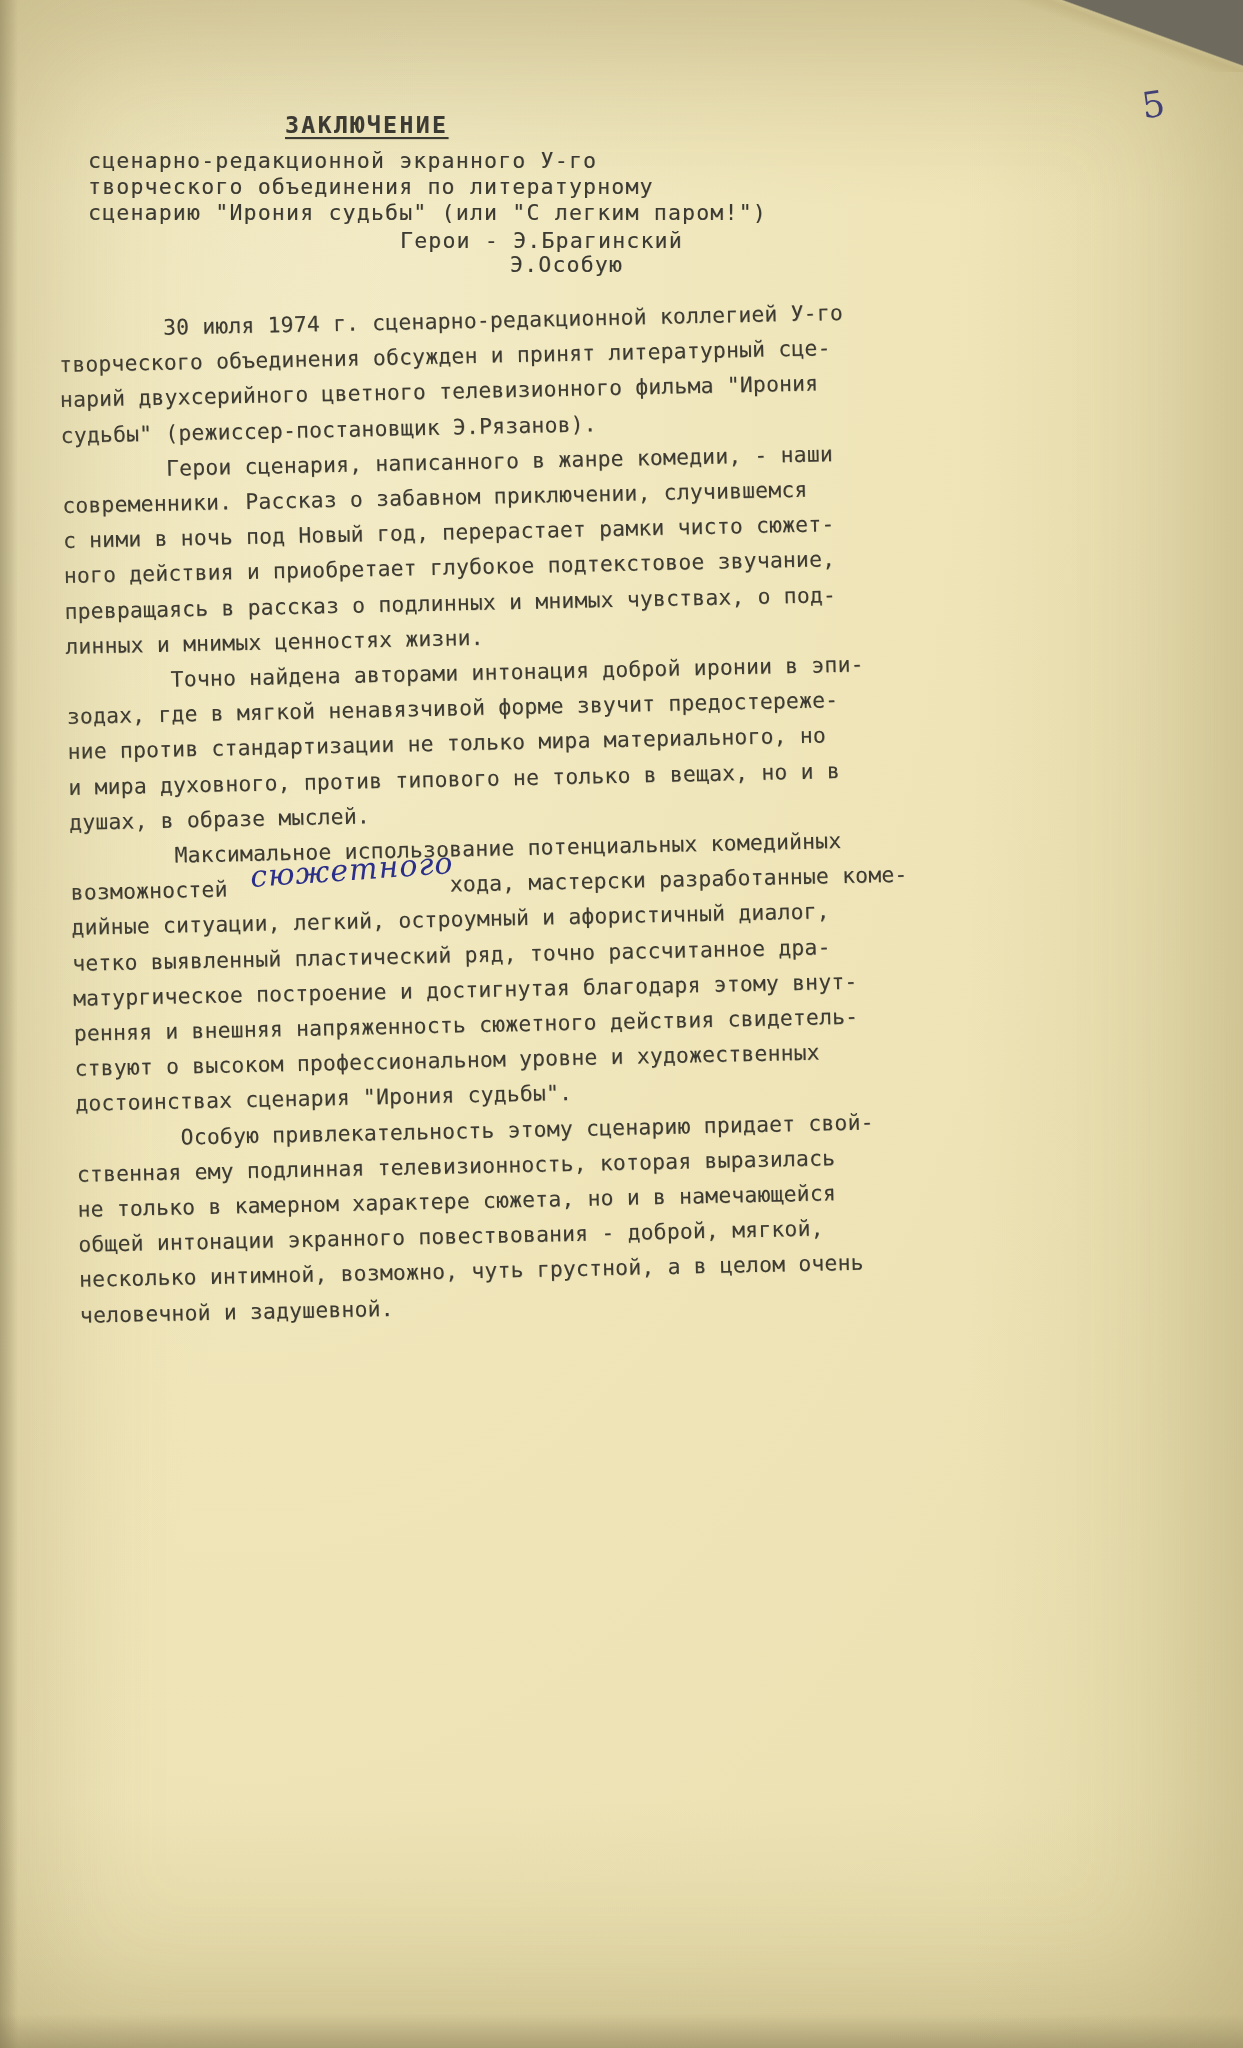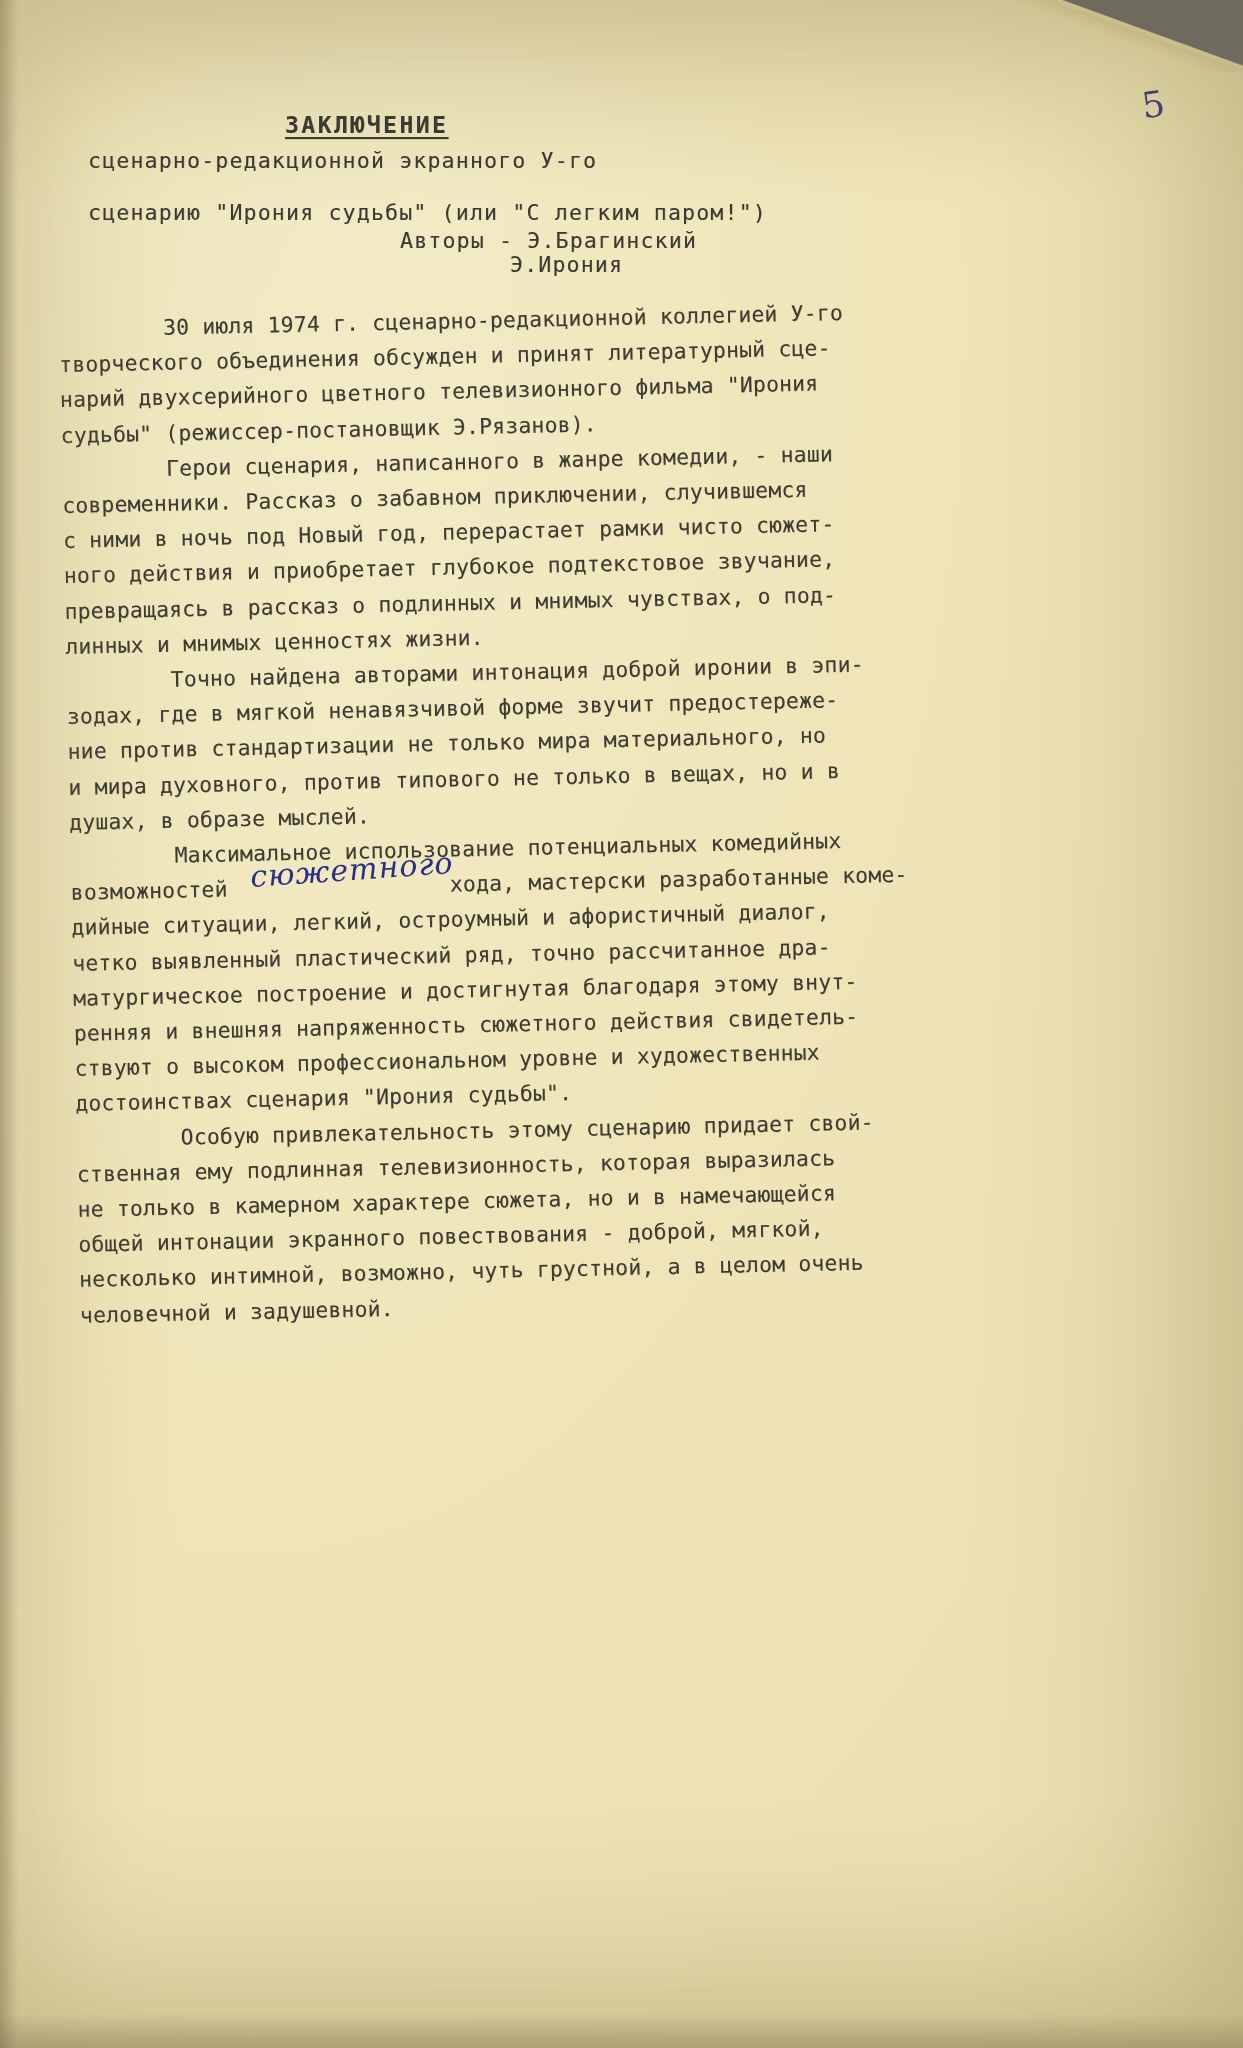--- a/index.html
+++ b/index.html
@@ -153,24 +153,25 @@
 
 <div id="page">
 
   <div class="paper-tint"></div>
 
   <div class="tw" id="page-number">5</div>
 
   <div class="tw" id="doc-title">ЗАКЛЮЧЕНИЕ</div>
 
   <div class="tw header-line" id="hdr1">сценарно-редакционной экранного У-го</div>
+  <div class="tw header-line" id="hdr2">творческого объединения по литературному</div>
   <div class="tw header-line" id="hdr3">сценарию "Ирония судьбы" (или "С легким паром!")</div>
 
-  <div class="tw" id="authors1">Авторы - Э.Брагинский</div>
-  <div class="tw" id="authors2">Э.Ирония</div>
+  <div class="tw" id="authors1">Герои - Э.Брагинский</div>
+  <div class="tw" id="authors2">Э.Особую</div>
 
   <div id="body-text">
     <p>        30 июля 1974 г. сценарно-редакционной коллегией У-го
 творческого объединения обсужден и принят литературный сце-
 нарий двухсерийного цветного телевизионного фильма "Ирония
 судьбы" (режиссер-постановщик Э.Рязанов).</p>
     <p>        Герои сценария, написанного в жанре комедии, - наши
 современники. Рассказ о забавном приключении, случившемся
 с ними в ночь под Новый год, перерастает рамки чисто сюжет-
 ного действия и приобретает глубокое подтекстовое звучание,

